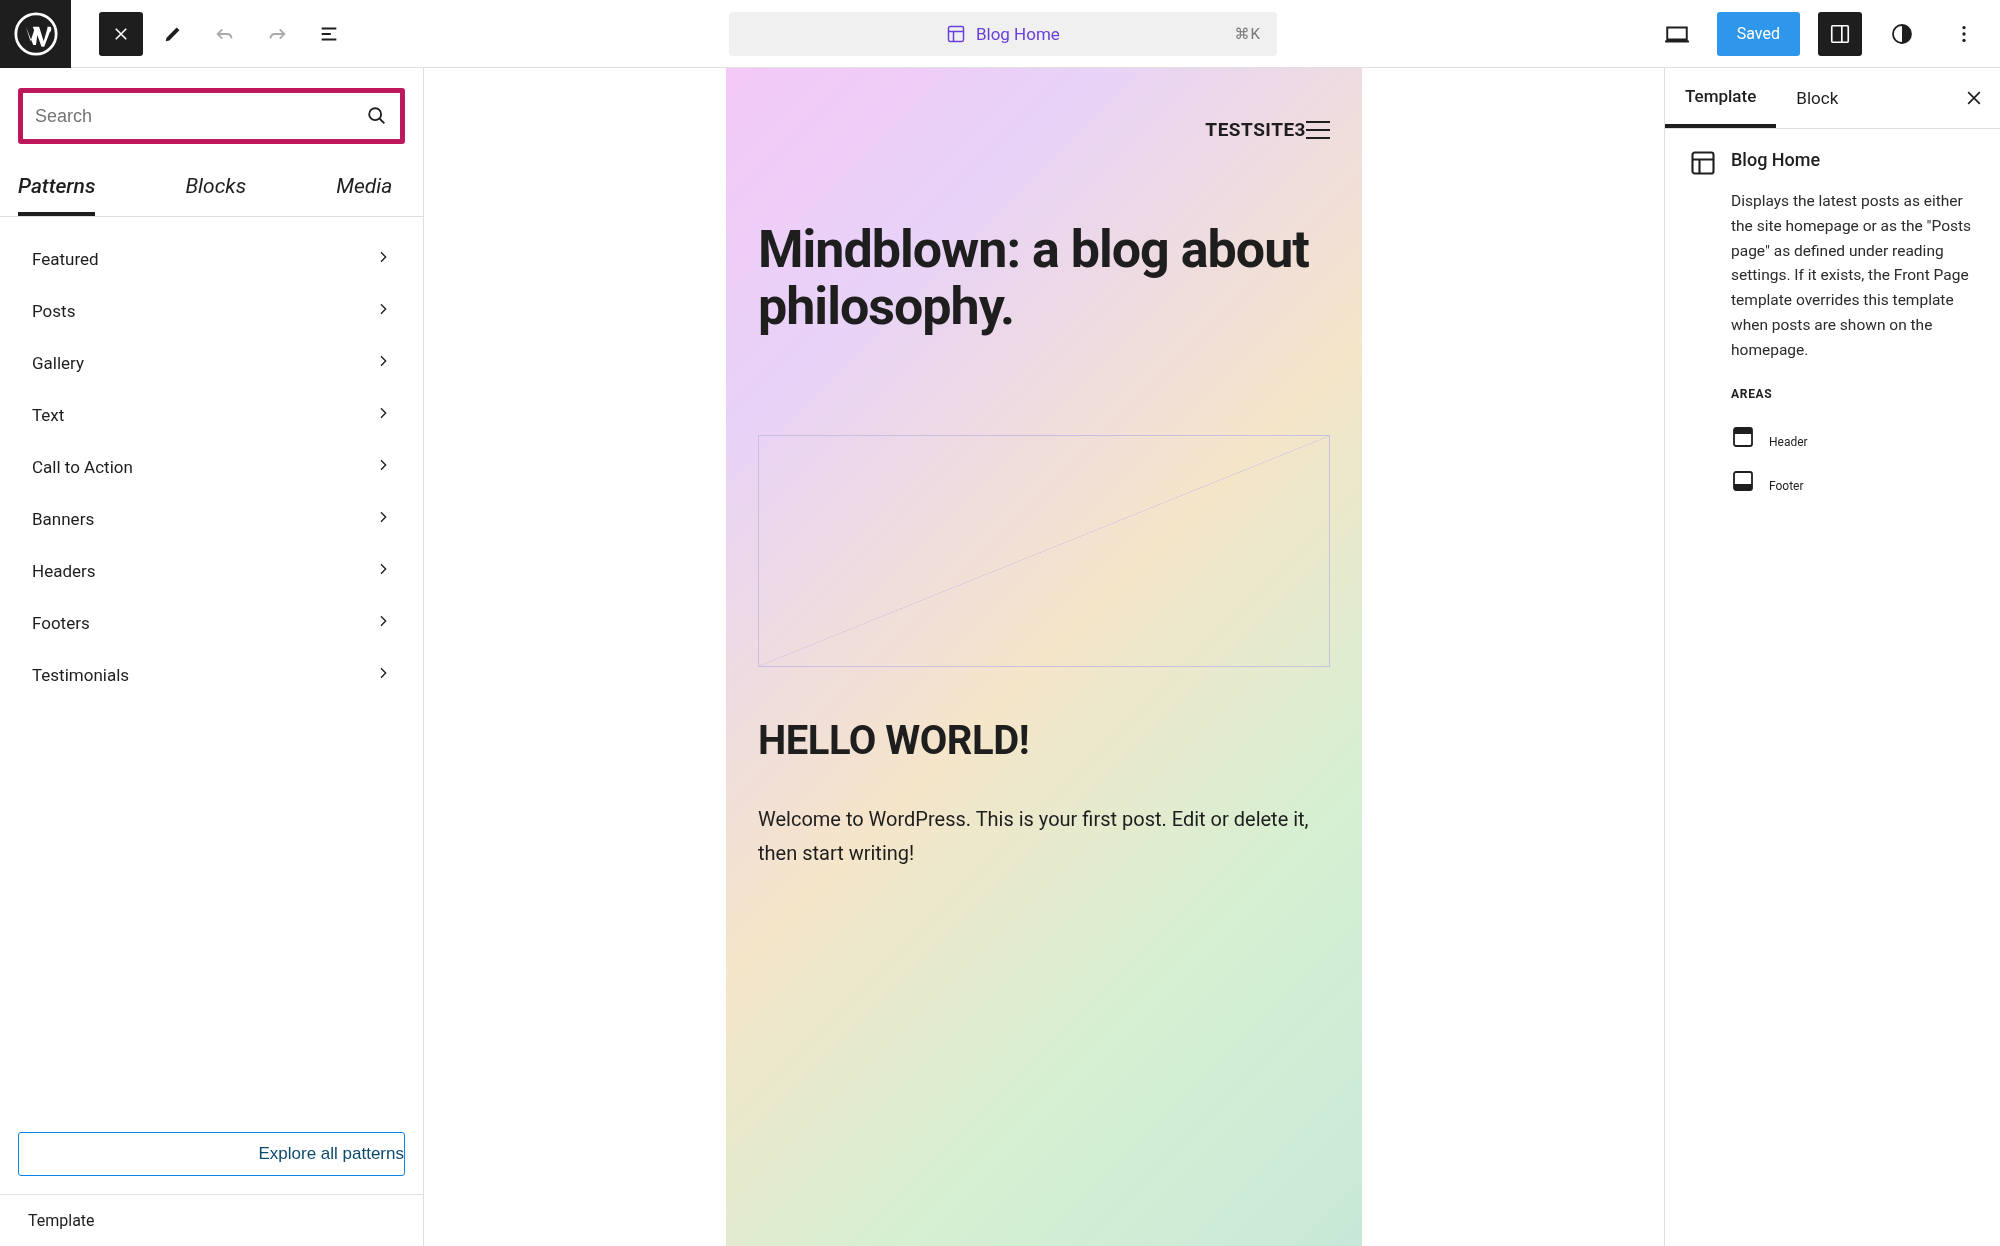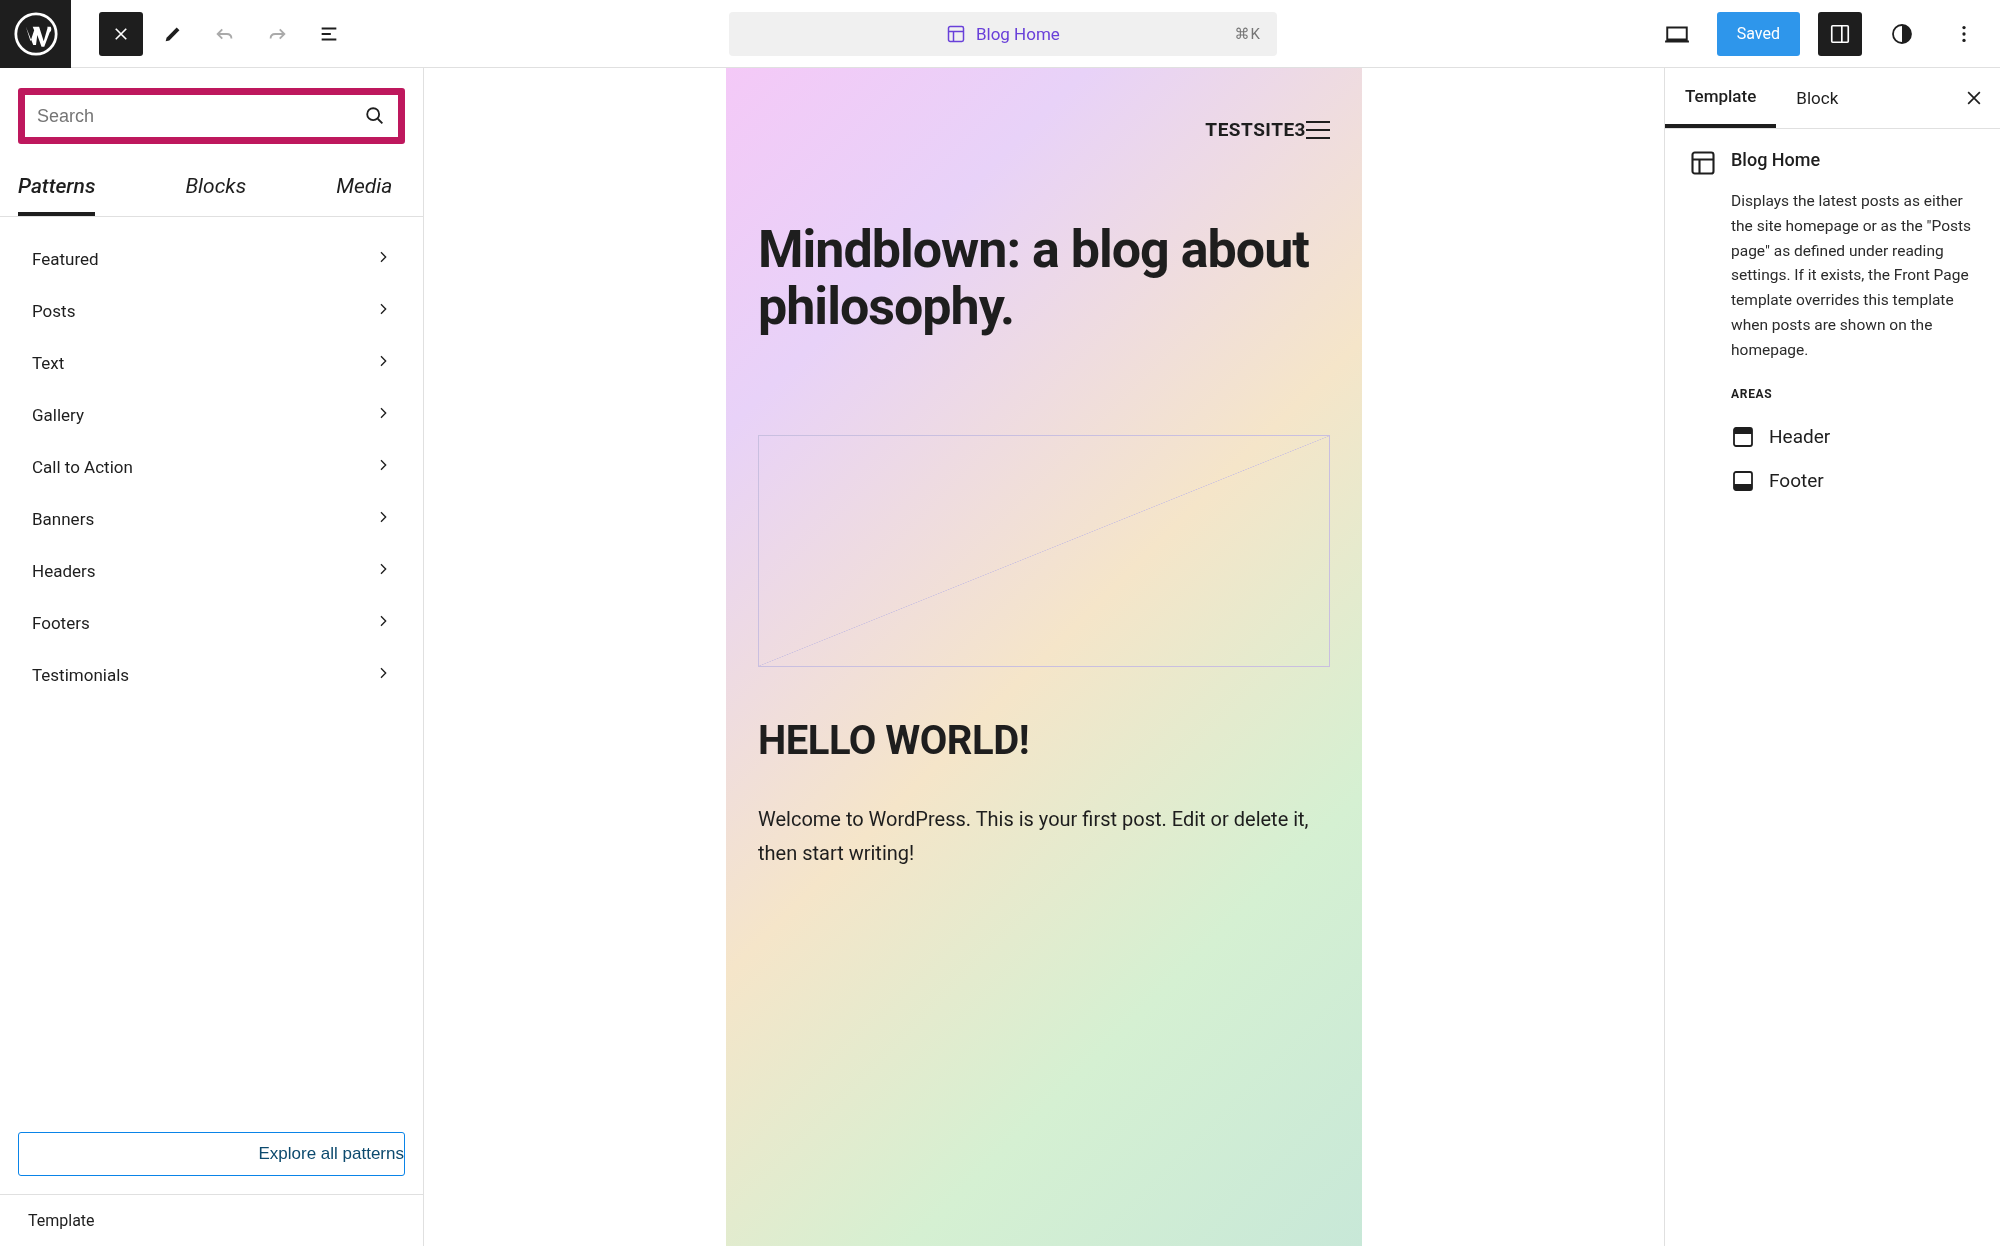--- a/index.html
+++ b/index.html
@@ -22,21 +22,21 @@
 .tool-group-right { display: flex; align-items: center; gap: 18px; margin-right: 14px; margin-left: auto; }
 .saved-btn { background: #0a84e8; color: #fff; padding: 0 20px; height: 44px; border-radius: 3px; display: flex; align-items: center; font-size: 16px; opacity: 0.85; }
 .btn-panel { background: #1e1e1e; color: #fff; width: 44px; height: 44px; border-radius: 3px; display: flex; align-items: center; justify-content: center; }
 
 
 .main { display: flex; flex: 1; overflow: hidden; }
 
 
 .sidebar-left { width: 424px; border-right: 1px solid #e0e0e0; display: flex; flex-direction: column; }
 .search-wrap { padding: 20px 18px 10px; }
-.search-box { width: 100%; height: 56px; border: 7px solid #be185d; border-radius: 3px; display: flex; align-items: center; padding: 0 12px; }
+.search-box { width: 100%; height: 56px; border: 5px solid #be185d; border-radius: 3px; display: flex; align-items: center; padding: 0 12px; }
 .search-input { flex: 1; border: none; outline: none; font-size: 18px; color: #1e1e1e; }
 .search-input::placeholder { color: #757575; }
 .tabs { display: flex; border-bottom: 1px solid #e0e0e0; padding: 6px 18px 0; }
 .tab { flex: 0 0 auto; padding: 14px 0; font-size: 21px; color: #1e1e1e; cursor: pointer; font-style: italic; }
 .tab.active { border-bottom: 4px solid #1e1e1e; font-weight: 500; }
 .tab:nth-child(1) { margin-right: 90px; }
 .tab:nth-child(2) { margin-right: 90px; }
 .category-list { flex: 1; overflow: auto; padding: 16px 8px 0; }
 .category-item { display: flex; align-items: flex-start; justify-content: space-between; padding: 16px 24px; font-size: 17px; cursor: pointer; border-radius: 3px; }
 .explore-wrap { padding: 18px; }
@@ -61,21 +61,21 @@
 .r-tabs { display: flex; border-bottom: 1px solid #e0e0e0; align-items: center; }
 .r-tab { padding: 18px 20px; font-size: 17px; cursor: pointer; }
 .r-tab.active { border-bottom: 4px solid #1e1e1e; font-weight: 500; }
 .r-close { margin-left: auto; padding: 0 16px; cursor: pointer; }
 .r-body { padding: 20px 24px; }
 .tmpl-head { display: flex; gap: 14px; margin-bottom: 12px; }
 .tmpl-icon { width: 28px; height: 28px; flex-shrink: 0; }
 .tmpl-title { font-size: 18px; font-weight: 500; }
 .tmpl-desc { font-size: 15.5px; line-height: 1.6; color: #2b2b2b; margin-left: 42px; margin-bottom: 24px; }
 .areas-label { font-size: 12px; font-weight: 700; letter-spacing: 0.7px; text-transform: uppercase; color: #1e1e1e; margin-left: 42px; margin-bottom: 14px; }
-.area-item { display: flex; align-items: flex-start; gap: 14px; margin-left: 42px; padding: 10px 0; font-size: 19px; cursor: pointer; }
+.area-item { display: flex; align-items: flex-end; gap: 14px; margin-left: 42px; padding: 10px 0; font-size: 12px; cursor: pointer; }
 .area-icon { width: 24px; height: 24px; }
 
 svg { display: block; }
 </style>
 </head>
 <body>
 
 <div class="app">
 
   <div class="toolbar">
@@ -189,29 +189,29 @@
           </div>
           <div class="category-item">
             <span>Posts</span>
             <span>
               <svg width="16" height="16" viewBox="0 0 24 24">
                 <path d="M9 5l7 7-7 7" stroke="#1e1e1e" stroke-width="2" fill="none"></path>
               </svg>
             </span>
           </div>
           <div class="category-item">
+            <span>Gallery</span>
+            <span>
+              <svg width="16" height="16" viewBox="0 0 24 24">
+                <path d="M9 5l7 7-7 7" stroke="#1e1e1e" stroke-width="2" fill="none"></path>
+              </svg>
+            </span>
+          </div>
+          <div class="category-item">
             <span>Text</span>
-            <span>
-              <svg width="16" height="16" viewBox="0 0 24 24">
-                <path d="M9 5l7 7-7 7" stroke="#1e1e1e" stroke-width="2" fill="none"></path>
-              </svg>
-            </span>
-          </div>
-          <div class="category-item">
-            <span>Gallery</span>
             <span>
               <svg width="16" height="16" viewBox="0 0 24 24">
                 <path d="M9 5l7 7-7 7" stroke="#1e1e1e" stroke-width="2" fill="none"></path>
               </svg>
             </span>
           </div>
           <div class="category-item">
             <span>Call to Action</span>
             <span>
               <svg width="16" height="16" viewBox="0 0 24 24">

